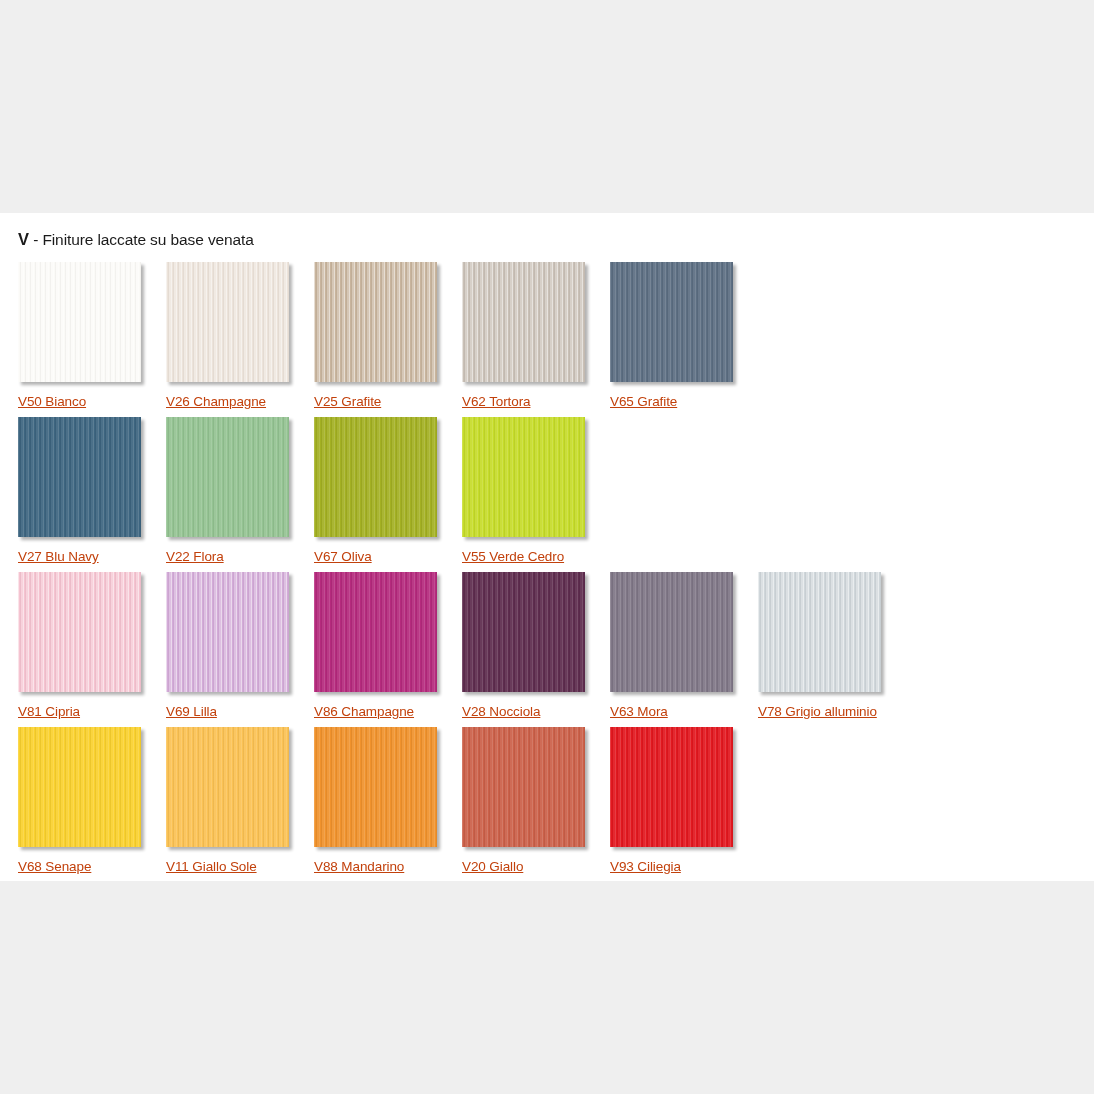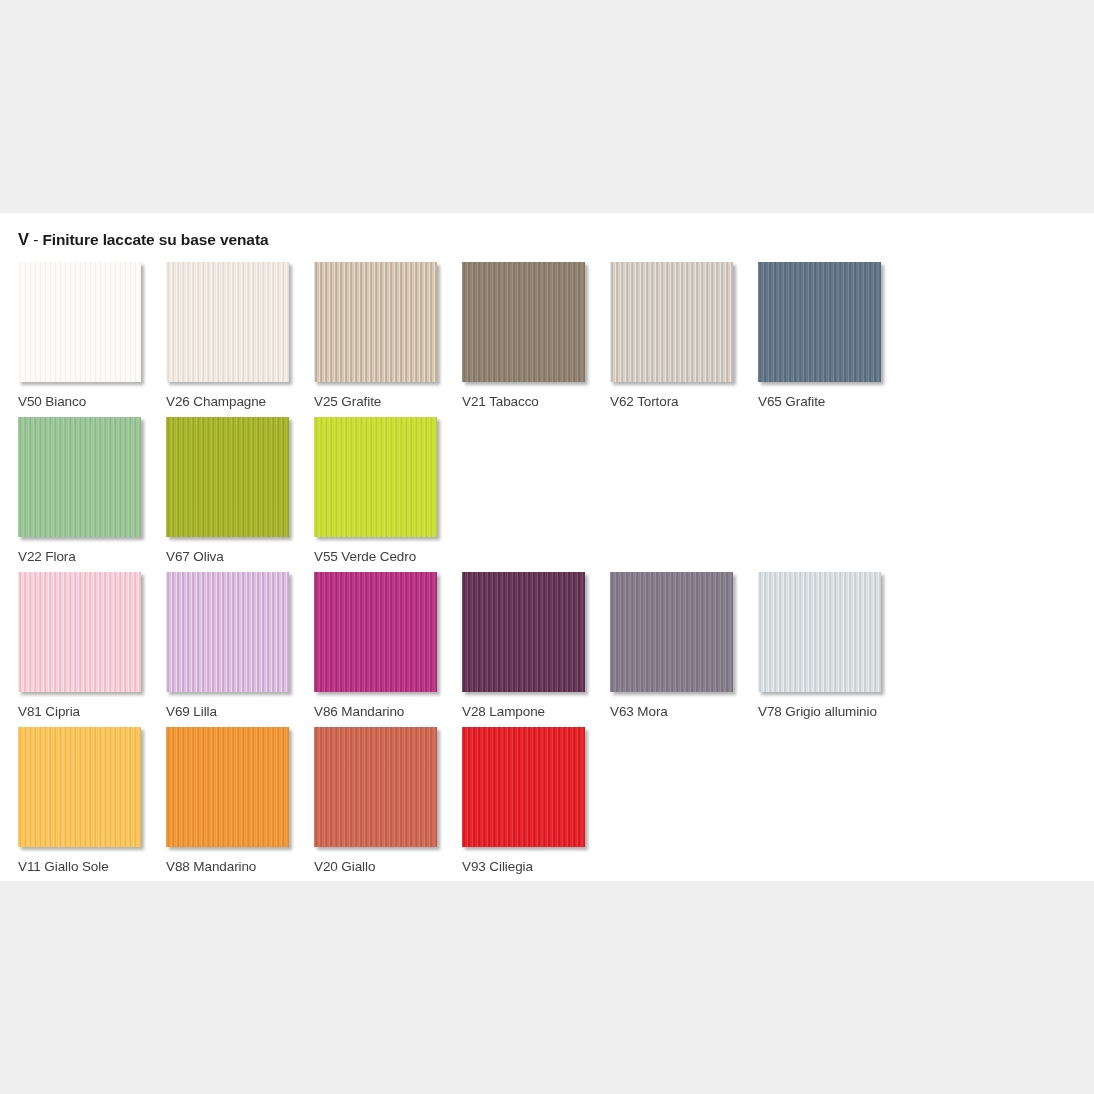--- a/index.html
+++ b/index.html
@@ -42,21 +42,21 @@
     white-space: nowrap;
   }
   .section-heading .code {
     font-weight: bold;
     font-size: 16.5px;
   }
   .section-heading .sep {
     font-weight: normal;
   }
   .section-heading .title {
-    font-weight: bold;
+    font-weight: normal;
   }
 
   
   #grid {
     position: absolute;
     left: 18px;
     top: 49px;
     width: 1060px;
   }
   .row {
@@ -112,23 +112,24 @@
         rgba(0,0,0,0.00) 2px,
         rgba(0,0,0,0.035) 2px,
         rgba(0,0,0,0.035) 3px,
         rgba(255,255,255,0.25) 3px,
         rgba(255,255,255,0.25) 5px
       );
   }
   .swatch-label {
     margin-top: 10px;
     font-size: 13.5px;
-    color: #404040;
+    color: #c2410c;
     white-space: nowrap;
     letter-spacing: -0.1px;
+    text-decoration: underline;
   }
 </style>
 </head>
 <body>
 
 <div id="viewer">
   <div id="page">
 
     <div class="section-heading">
       <span class="code">V</span><span class="sep">&nbsp;</span><span class="sep">-</span><span class="sep">&nbsp;</span><span class="title">Finiture laccate su base venata</span>
@@ -152,43 +153,43 @@
           </div>
           <div class="cell">
             <div class="swatch-wrap">
               <div class="swatch light" style="background: rgb(200, 180, 157);"></div>
               <div></div>
             </div>
             <div class="swatch-label">V25 Grafite</div>
           </div>
           <div class="cell">
             <div class="swatch-wrap">
-              <div class="swatch" style="background: rgb(138, 122, 105);"></div>
-              <div></div>
-            </div>
-            <div class="swatch-label">V21 Tabacco</div>
-          </div>
-          <div class="cell">
-            <div class="swatch-wrap">
               <div class="swatch light" style="background: rgb(201, 192, 182);"></div>
               <div></div>
             </div>
             <div class="swatch-label">V62 Tortora</div>
           </div>
           <div class="cell">
             <div class="swatch-wrap">
               <div class="swatch" style="background: rgb(92, 110, 130);"></div>
               <div></div>
             </div>
             <div class="swatch-label">V65 Grafite</div>
           </div>
         </div>
         <div class="row">
           <div class="cell">
             <div class="swatch-wrap">
+              <div class="swatch" style="background: rgb(61, 101, 128);"></div>
+              <div></div>
+            </div>
+            <div class="swatch-label">V27 Blu Navy</div>
+          </div>
+          <div class="cell">
+            <div class="swatch-wrap">
               <div class="swatch" style="background: rgb(148, 195, 146);"></div>
               <div></div>
             </div>
             <div class="swatch-label">V22 Flora</div>
           </div>
           <div class="cell">
             <div class="swatch-wrap">
               <div class="swatch" style="background: rgb(163, 176, 34);"></div>
               <div></div>
             </div>
@@ -216,46 +217,53 @@
               <div class="swatch light" style="background: rgb(211, 171, 216);"></div>
               <div></div>
             </div>
             <div class="swatch-label">V69 Lilla</div>
           </div>
           <div class="cell">
             <div class="swatch-wrap">
               <div class="swatch" style="background: rgb(181, 42, 125);"></div>
               <div></div>
             </div>
-            <div class="swatch-label">V86 Mandarino</div>
+            <div class="swatch-label">V86 Champagne</div>
           </div>
           <div class="cell">
             <div class="swatch-wrap">
               <div class="swatch" style="background: rgb(94, 44, 78);"></div>
               <div></div>
             </div>
-            <div class="swatch-label">V28 Lampone</div>
+            <div class="swatch-label">V28 Nocciola</div>
           </div>
           <div class="cell">
             <div class="swatch-wrap">
               <div class="swatch" style="background: rgb(127, 118, 134);"></div>
               <div></div>
             </div>
             <div class="swatch-label">V63 Mora</div>
           </div>
           <div class="cell">
             <div class="swatch-wrap">
               <div class="swatch light" style="background: rgb(207, 214, 218);"></div>
               <div></div>
             </div>
             <div class="swatch-label">V78 Grigio alluminio</div>
           </div>
           <div class="cell empty"></div>
         </div>
         <div class="row">
+          <div class="cell">
+            <div class="swatch-wrap">
+              <div class="swatch" style="background: rgb(250, 209, 46);"></div>
+              <div></div>
+            </div>
+            <div class="swatch-label">V68 Senape</div>
+          </div>
           <div class="cell">
             <div class="swatch-wrap">
               <div class="swatch" style="background: rgb(251, 194, 84);"></div>
               <div></div>
             </div>
             <div class="swatch-label">V11 Giallo Sole</div>
           </div>
           <div class="cell">
             <div class="swatch-wrap">
               <div class="swatch" style="background: rgb(240, 146, 44);"></div>

